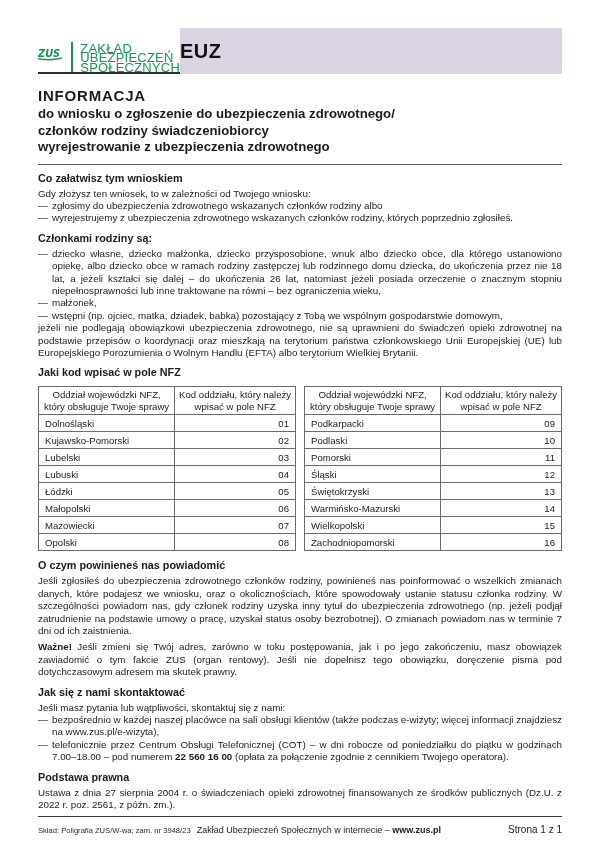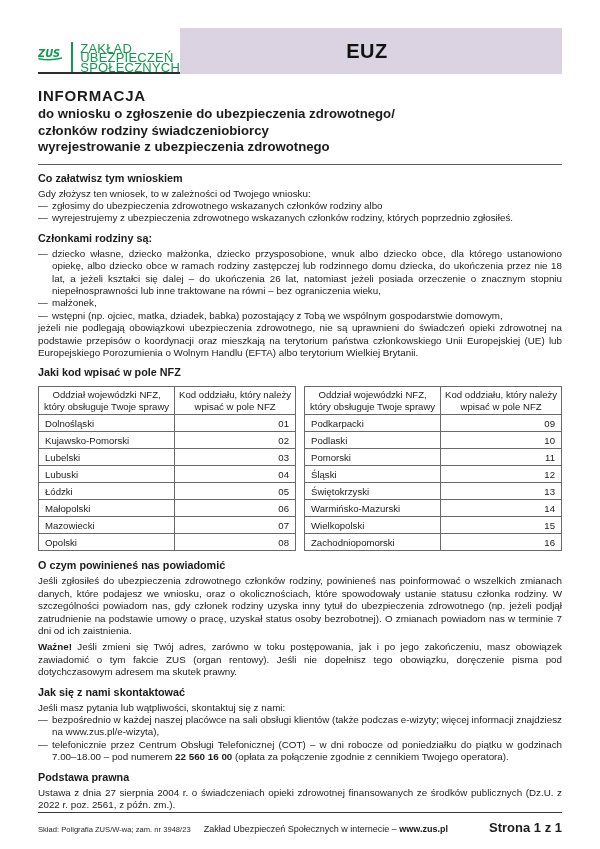--- a/index.html
+++ b/index.html
@@ -12,21 +12,21 @@
   }
   
   .header { display:flex; align-items:stretch; height:46px; flex:0 0 auto; }
   .logo-block {
     width:142px; flex:0 0 auto; display:flex; align-items:flex-end; gap:7px;
     border-bottom:2px solid #2e2e2e; padding-bottom:0; box-sizing:border-box;
   }
   .logo-divider { width:2px; height:30px; background:#12994e; flex:0 0 auto; }
   .org-name { font-size:13px; line-height:9.4px; font-weight:normal; color:#12994e; letter-spacing:.2px; }
   .banner {
-    flex:1; display:flex; align-items:center; justify-content:center;
+    flex:1; display:flex; align-items:center; justify-content:flex-start;
     padding-right:8px; font-size:20px; font-weight:bold; color:#121212; letter-spacing:.5px;
   }
   
   .title-block { margin-top:12px; flex:0 0 auto; }
   .title-main { font-size:15px; font-weight:bold; letter-spacing:.8px; line-height:20px; }
   .title-sub  { font-size:13.2px; font-weight:bold; line-height:16.5px; }
   .rule { border:0; border-top:1px solid #5a5a5a; margin:8px 0 0 0; }
   
   .section-heading { font-size:10.8px; font-weight:bold; margin:7px 0 3px 0; line-height:13px; }
   .para { font-size:9.8px; line-height:12.4px; margin:0; text-align:justify; }
@@ -44,22 +44,22 @@
   table.nfz td { border:1px solid #6a6a6a; font-size:9.6px; padding:2.5px 6px; }
   td.cell-code, col.code-col { text-align:right; }
   col.name-col { width:53%; } col.code-col { width:47%; }
   
   .footer {
     margin-top:auto; flex:0 0 auto;
     border-top:1px solid #3a3a3a; padding-top:7px;
     display:flex; align-items:baseline;
   }
   .print-info { font-size:7.6px; color:#2a2a2a; }
-  .web-line { font-size:9px; margin-left:13px; }
-  .page-num { margin-left:auto; font-size:13px; font-weight:bold; }
+  .web-line { font-size:9px; margin-left:6px; }
+  .page-num { margin-left:auto; font-size:10px; font-weight:normal; }
   b { font-weight:bold; }
 </style>
 </head>
 <body>
 
 <div class="page">
 
   <div class="header">
     <div class="logo-block">
       <svg width="72" height="36" viewBox="0 0 72 36">

